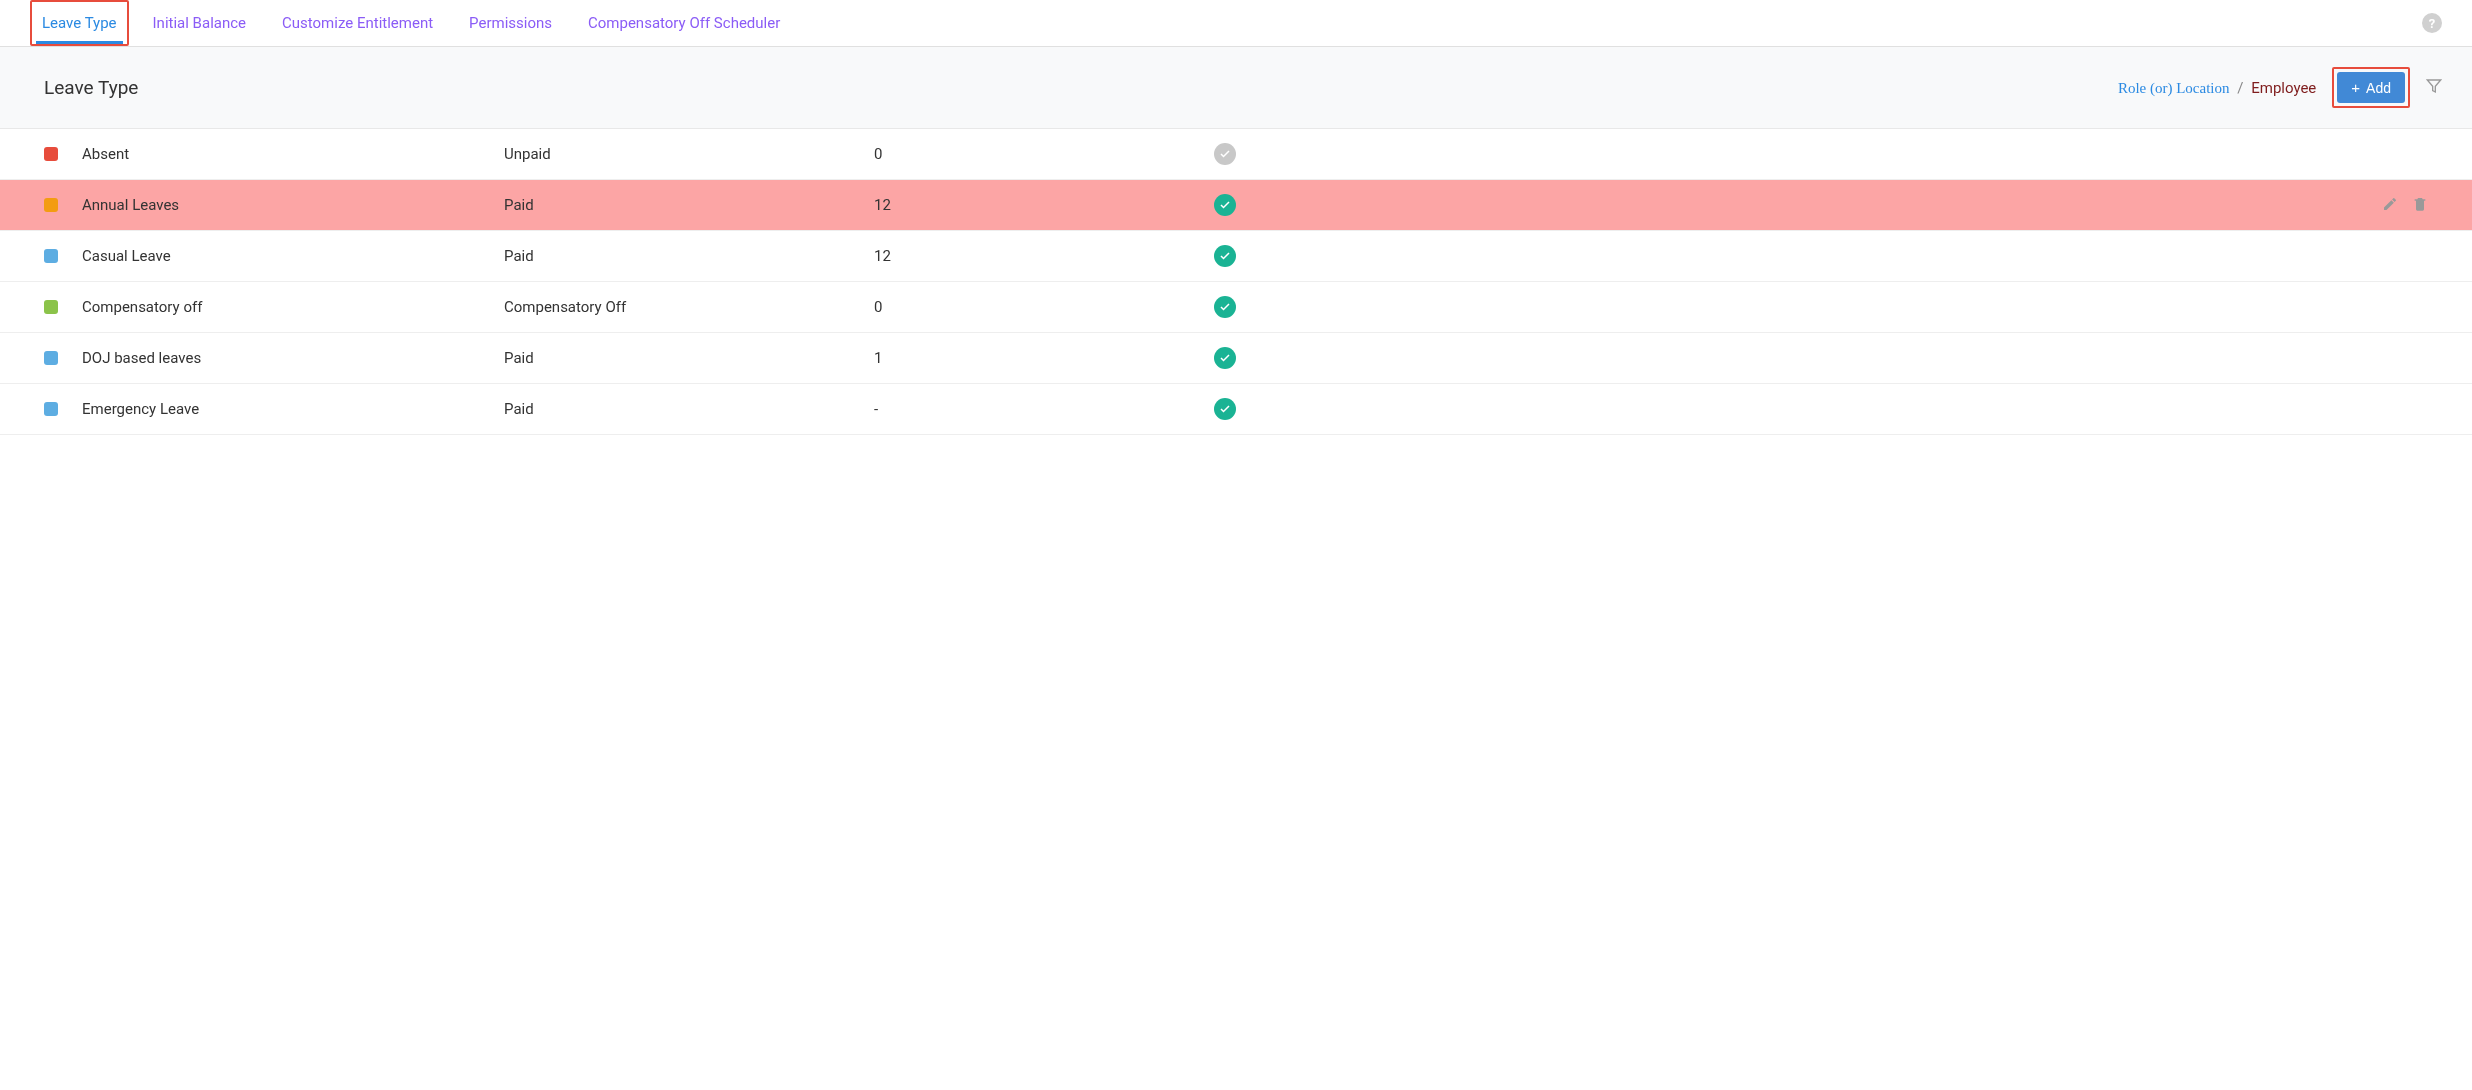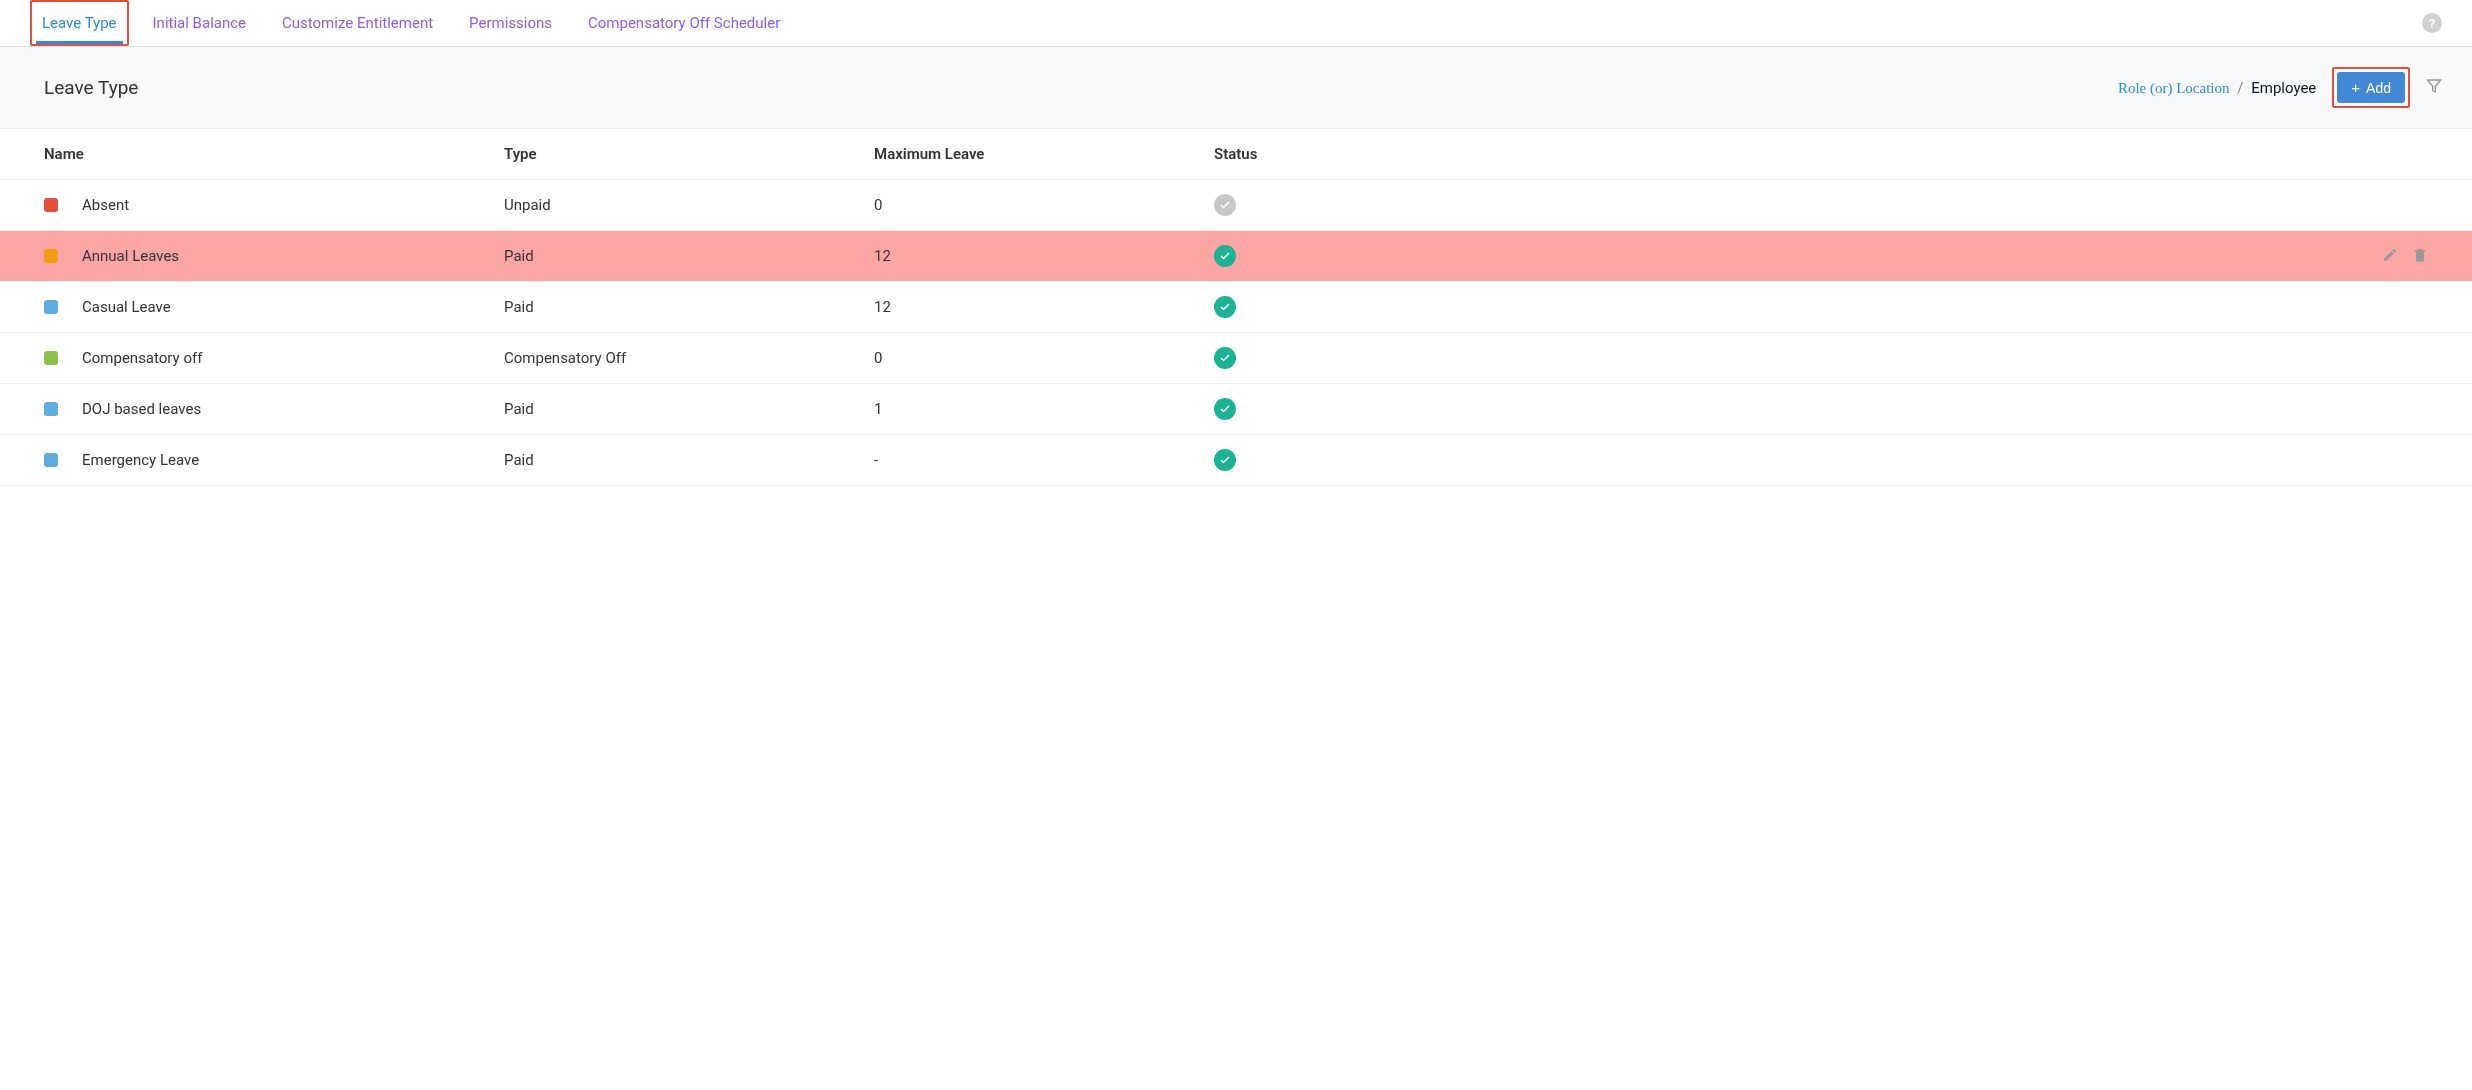--- a/index.html
+++ b/index.html
@@ -89,21 +89,21 @@
     }
     
     .link-active {
       color: #2b8ae2;
       cursor: pointer;
       font-weight: 500;
       font-family: Liberation Serif, serif;
     }
     
     .link-inactive {
-      color: #0f172a;
+      color: #7f1d1d;
       cursor: pointer;
     }
     
     .separator {
       color: #888;
       margin: 0 4px;
     }
     
     .add-button-wrapper {
       border: 2px solid #e74c3c;
@@ -251,27 +251,20 @@
     </div>
     <span class="filter-icon">
       <svg width="16" height="16" viewBox="0 0 24 24" fill="none" stroke="currentColor" stroke-width="2">
         <polygon points="22 3 2 3 10 12.46 10 19 14 21 14 12.46 22 3"></polygon>
       </svg>
     </span>
   </div>
 </div>
 
 <div class="table">
-  <div class="table-header">
-    <div class="col">Name</div>
-    <div class="col">Type</div>
-    <div class="col">Maximum Leave</div>
-    <div class="col">Status</div>
-    <div class="col"></div>
-  </div>
 
   <div id="table-body">
       <div class="table-row">
         <div class="name-cell">
           <span class="color-swatch" style="background: rgb(231, 76, 60);"></span>
           <span class="cell-text">Absent</span>
         </div>
         <div class="cell-text">Unpaid</div>
         <div class="cell-text">0</div>
         <div>

